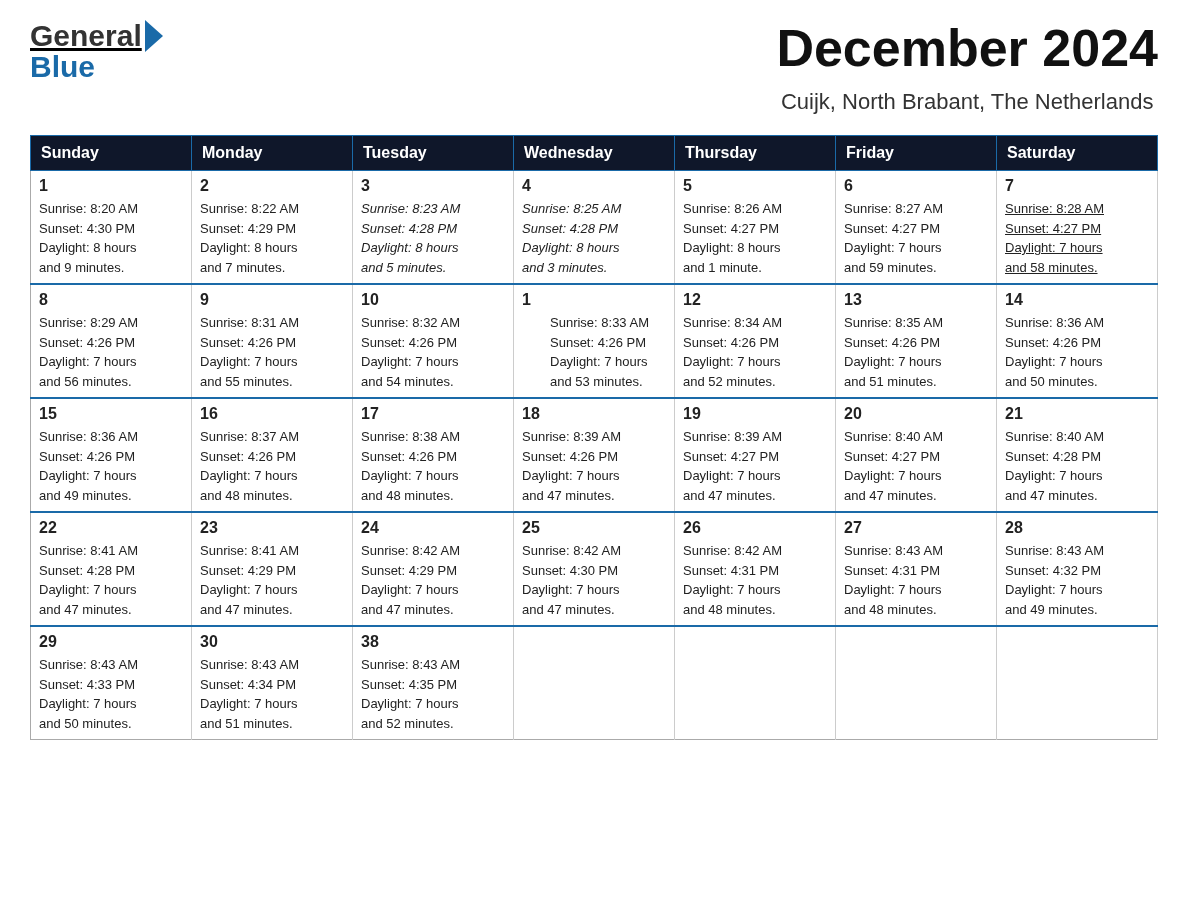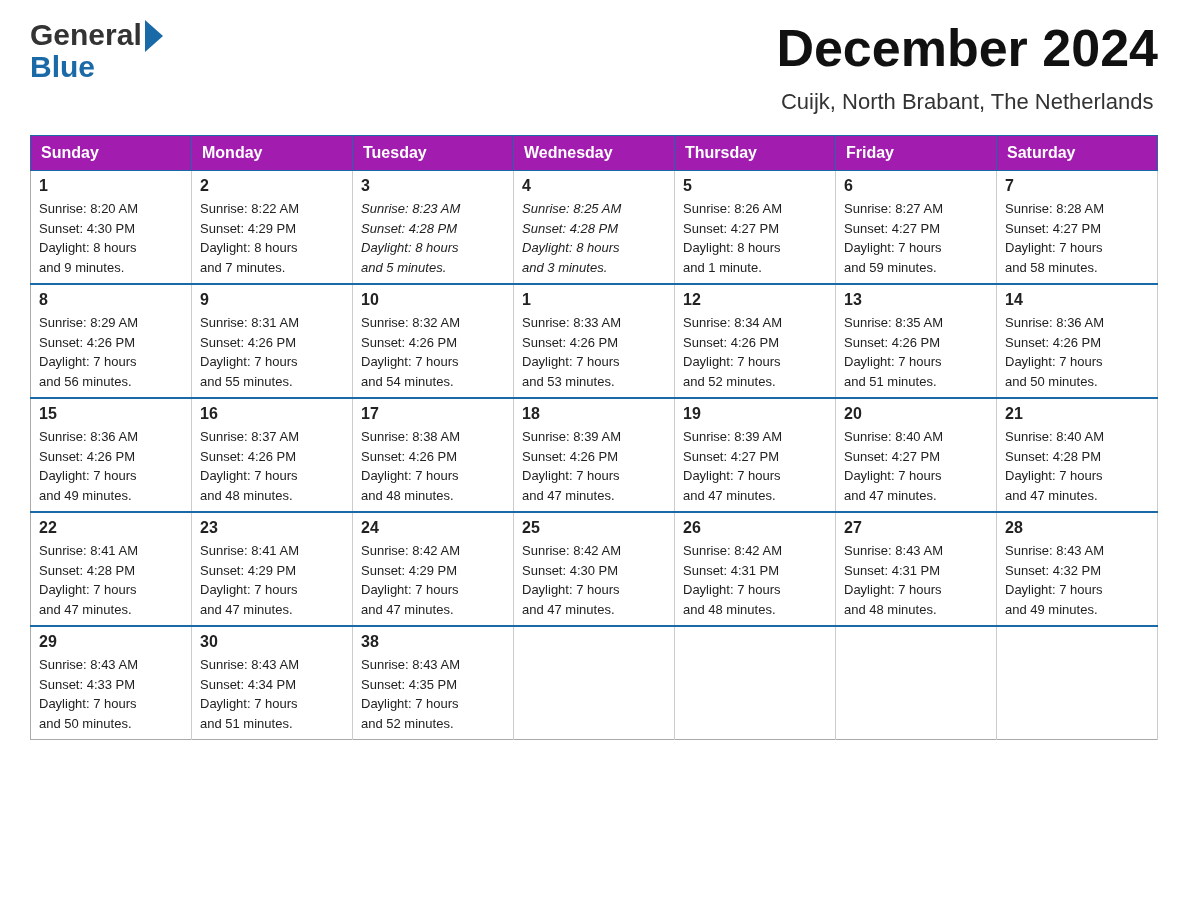--- a/index.html
+++ b/index.html
@@ -29,21 +29,21 @@
       font-size: 22px;
       color: #333;
       margin-top: 12px;
     }
     .calendar-table {
       width: 100%;
       border-collapse: collapse;
       border: 1px solid #aaa;
     }
     .calendar-table th {
-      background-color: #a21caf;
+      background-color: #0f172a;
       color: #fff;
       font-size: 16px;
       font-weight: bold;
       padding: 8px 10px;
       text-align: left;
       border: 1px solid #1a6aa8;
       margin-left: 48px;
     }
     .calendar-table td {
       vertical-align: top;
@@ -70,21 +70,22 @@
     .empty-cell {
       background: #fff;
     }
     .logo-wrapper {
       display: flex;
       flex-direction: column;
       line-height: 1;
     }
     .logo-row1 {
       display: flex;
-      align-items: flex-start;
+      align-items: center;
+      text-decoration: underline;
     }
     .logo-g { color: #333; font-size: 30px; font-weight: bold; }
     .logo-chevron {
       display: inline-block;
       width: 0;
       height: 0;
       border-style: solid;
       border-width: 16px 0 16px 18px;
       border-color: transparent transparent transparent #1a6aa8;
       margin-left: 3px;
@@ -143,39 +144,39 @@
         <td>
           <span class="day-number">5</span>
           <div style="line-height: 1.5;">Sunrise: 8:26 AM<br>Sunset: 4:27 PM<br>Daylight: 8 hours<br>and 1 minute.</div>
         </td>
         <td>
           <span class="day-number">6</span>
           <div style="line-height: 1.5;">Sunrise: 8:27 AM<br>Sunset: 4:27 PM<br>Daylight: 7 hours<br>and 59 minutes.</div>
         </td>
         <td>
           <span class="day-number">7</span>
-          <div style="line-height: 1.5;">Sunrise: 8:28 AM<br>Sunset: 4:27 PM<br>Daylight: 7 hours<br>and 58 minutes.</div>
+          <div style="line-height: 1.5; text-decoration: underline;">Sunrise: 8:28 AM<br>Sunset: 4:27 PM<br>Daylight: 7 hours<br>and 58 minutes.</div>
         </td>
       </tr>
       <tr>
         <td>
           <span class="day-number">8</span>
           <div style="line-height: 1.5;">Sunrise: 8:29 AM<br>Sunset: 4:26 PM<br>Daylight: 7 hours<br>and 56 minutes.</div>
         </td>
         <td>
           <span class="day-number">9</span>
           <div style="line-height: 1.5;">Sunrise: 8:31 AM<br>Sunset: 4:26 PM<br>Daylight: 7 hours<br>and 55 minutes.</div>
         </td>
         <td>
           <span class="day-number">10</span>
           <div style="line-height: 1.5;">Sunrise: 8:32 AM<br>Sunset: 4:26 PM<br>Daylight: 7 hours<br>and 54 minutes.</div>
         </td>
         <td>
           <span class="day-number">1</span>
-          <div style="line-height: 1.5;">Sunrise: 8:33 AM<br>Sunset: 4:26 PM<br>Daylight: 7 hours<br>and 53 minutes.</div>
+          <div style="line-height: 1.5; margin-left: 28px;">Sunrise: 8:33 AM<br>Sunset: 4:26 PM<br>Daylight: 7 hours<br>and 53 minutes.</div>
         </td>
         <td>
           <span class="day-number">12</span>
           <div style="line-height: 1.5;">Sunrise: 8:34 AM<br>Sunset: 4:26 PM<br>Daylight: 7 hours<br>and 52 minutes.</div>
         </td>
         <td>
           <span class="day-number">13</span>
           <div style="line-height: 1.5;">Sunrise: 8:35 AM<br>Sunset: 4:26 PM<br>Daylight: 7 hours<br>and 51 minutes.</div>
         </td>
         <td>

